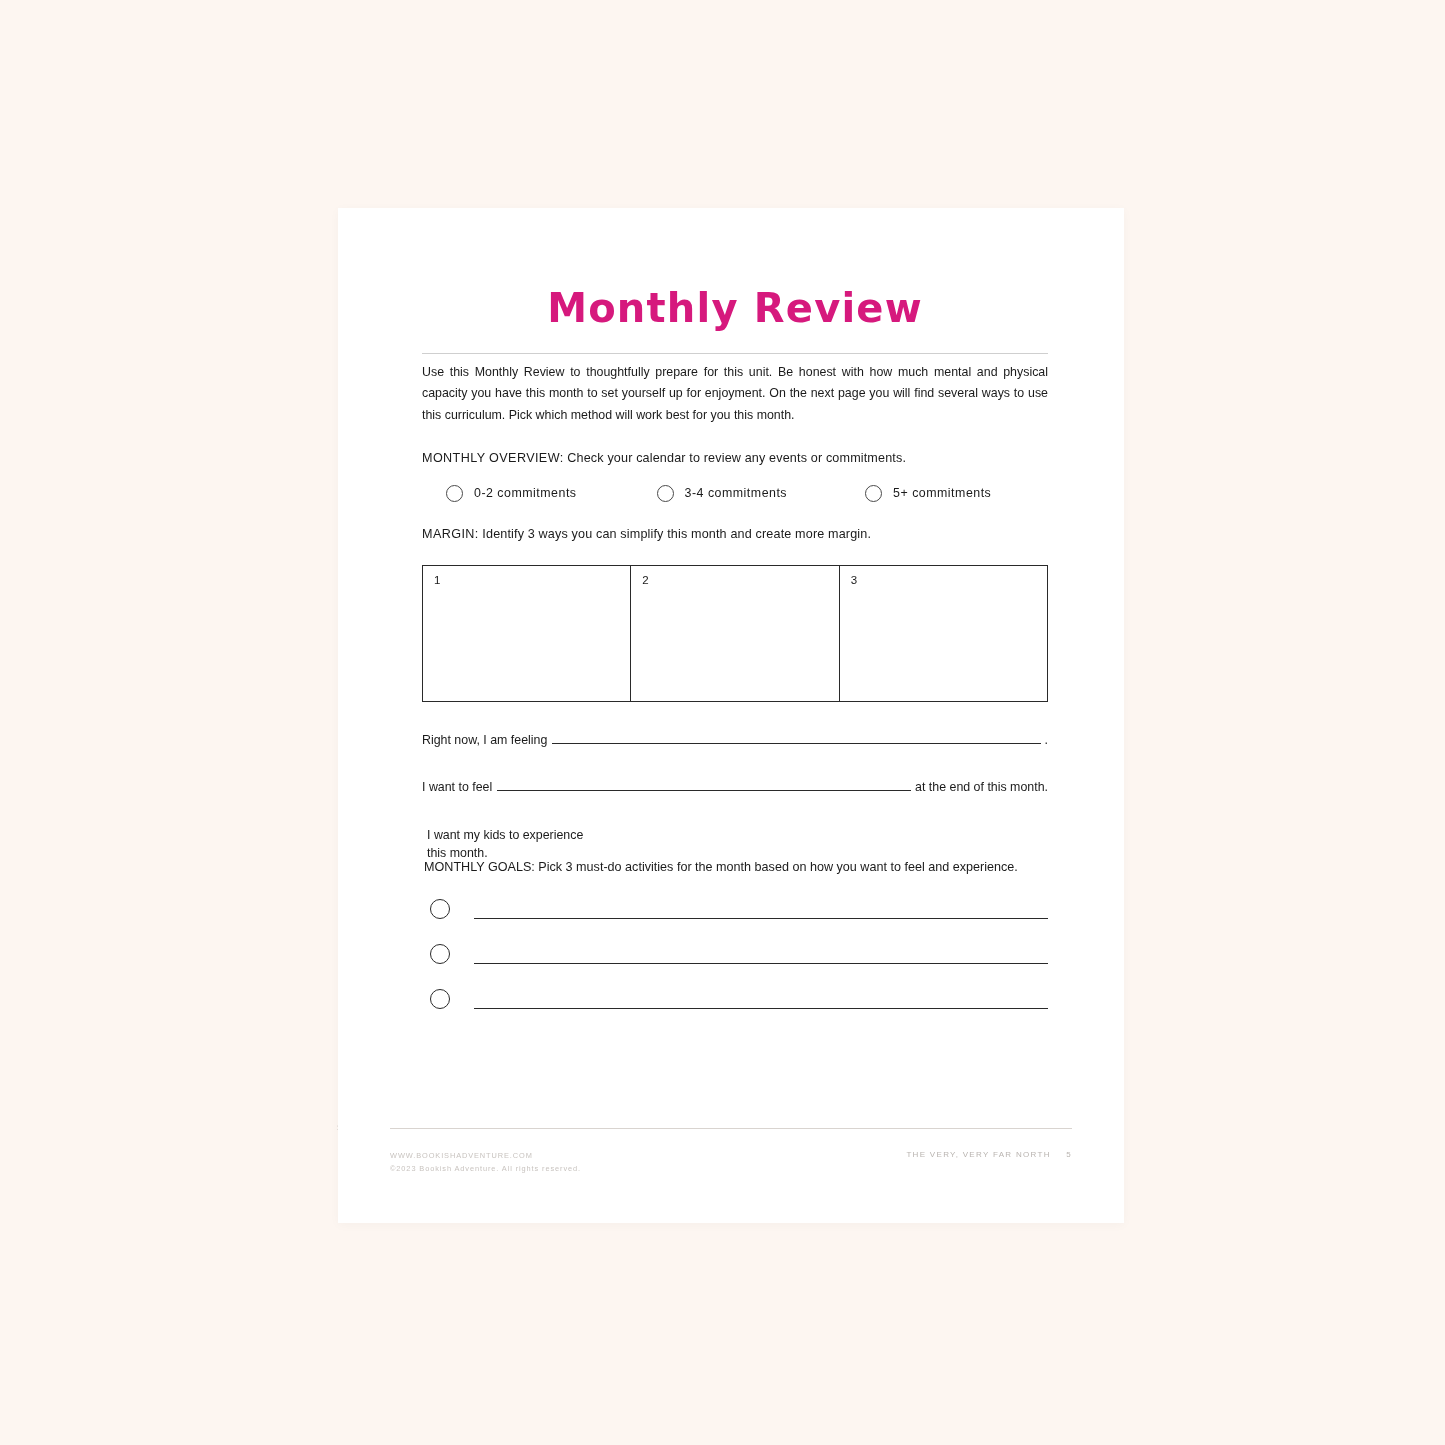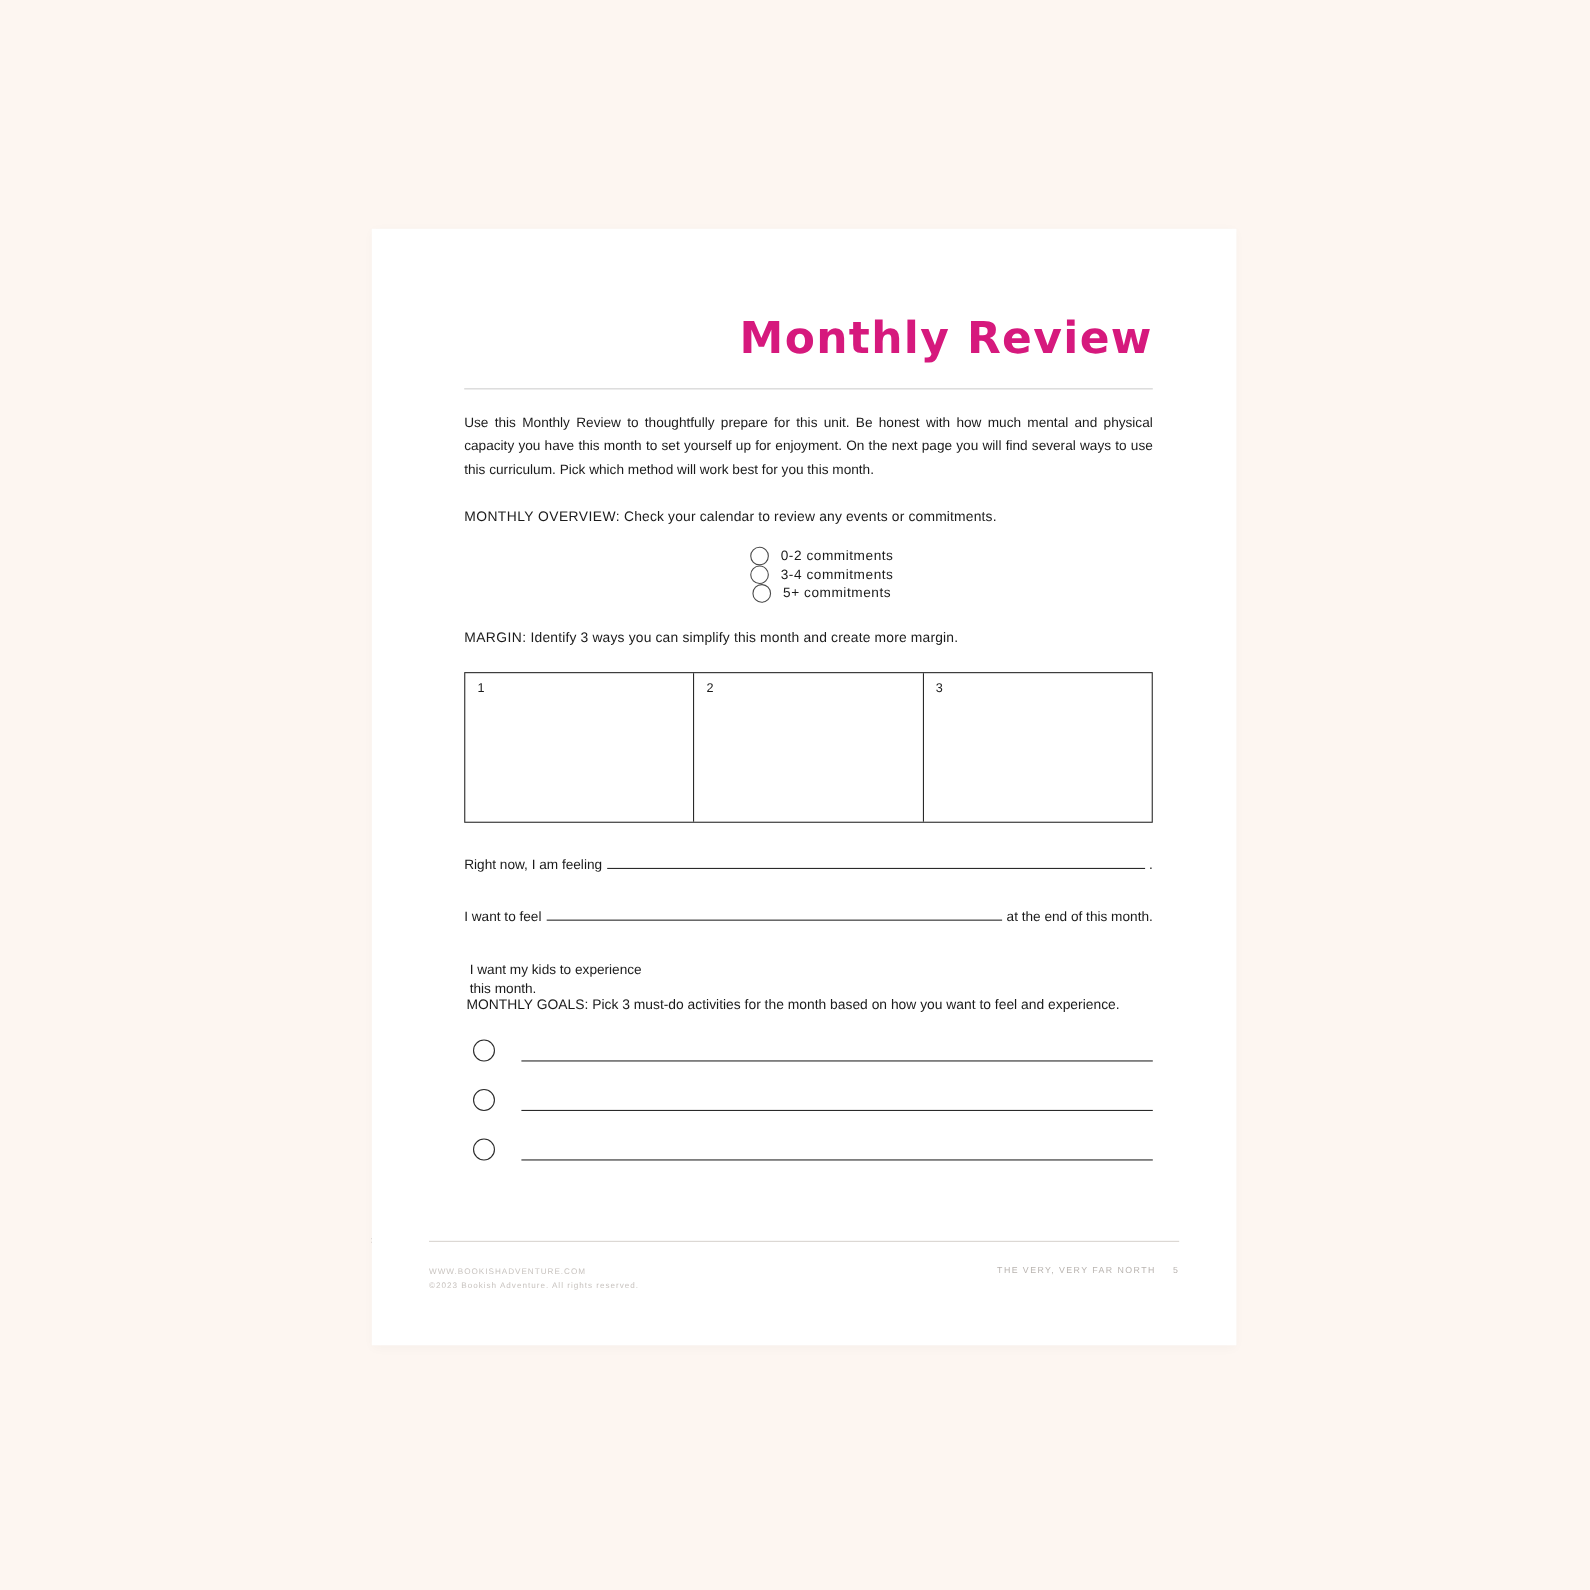--- a/index.html
+++ b/index.html
@@ -28,56 +28,55 @@
     box-shadow: 0 2px 10px rgba(0,0,0,0.03);
   }
   .page-inner {
     position: absolute;
     left: 84px;
     top: 0;
     width: 626px;
     height: 100%;
   }
   .title {
-    text-align: right;
+    text-align: center;
     color: #d6197d;
     font-size: 40px;
     font-weight: bold;
     letter-spacing: 1.2px;
     margin-top: 77px;
     font-family: "DejaVu Sans", sans-serif;
   }
   .title-rule {
     border-top: 1px solid #cfcfcf;
     margin-top: 22px;
     width: 626px;
   }
   .intro {
-    margin-top: 20px;
+    margin-top: 8px;
     font-size: 12.4px;
     line-height: 1.72;
     color: #1b1b1b;
     text-align: justify;
     width: 626px;
   }
   .section-label {
     margin-top: 25px;
     font-size: 12.6px;
     color: #1b1b1b;
     letter-spacing: 0.15px;
   }
   .section-label .caps {
     letter-spacing: 0.4px;
   }
   .radio-row {
     margin-top: 20px;
     display: flex;
     align-items: center;
     padding-left: 24px;
-    flex-direction: column;
   }
   .radio-opt {
     display: flex;
     align-items: center;
   }
   .radio-opt .circle {
     width: 15px;
     height: 15px;
     border: 1.3px solid #4a4a4a;
     border-radius: 50%;

